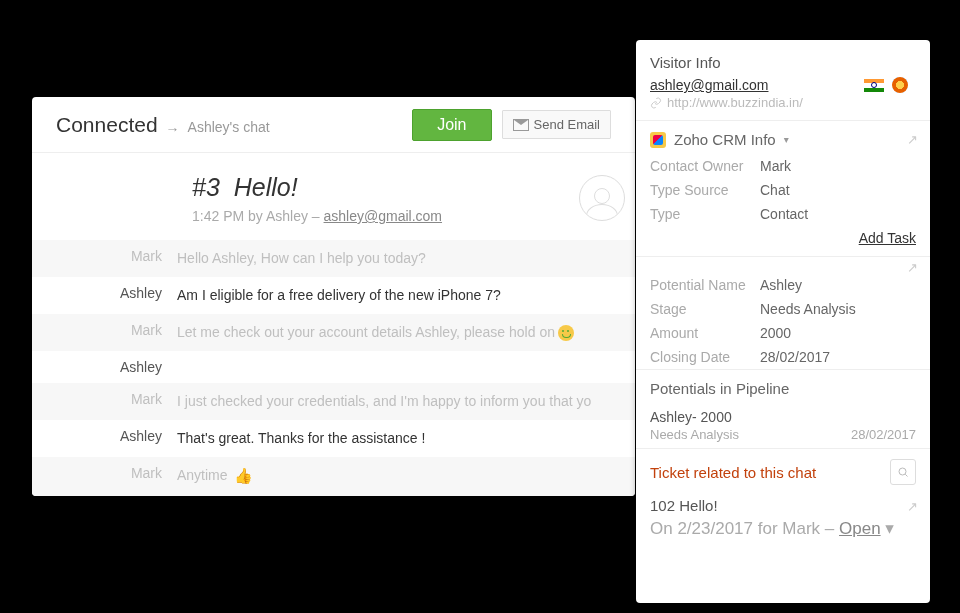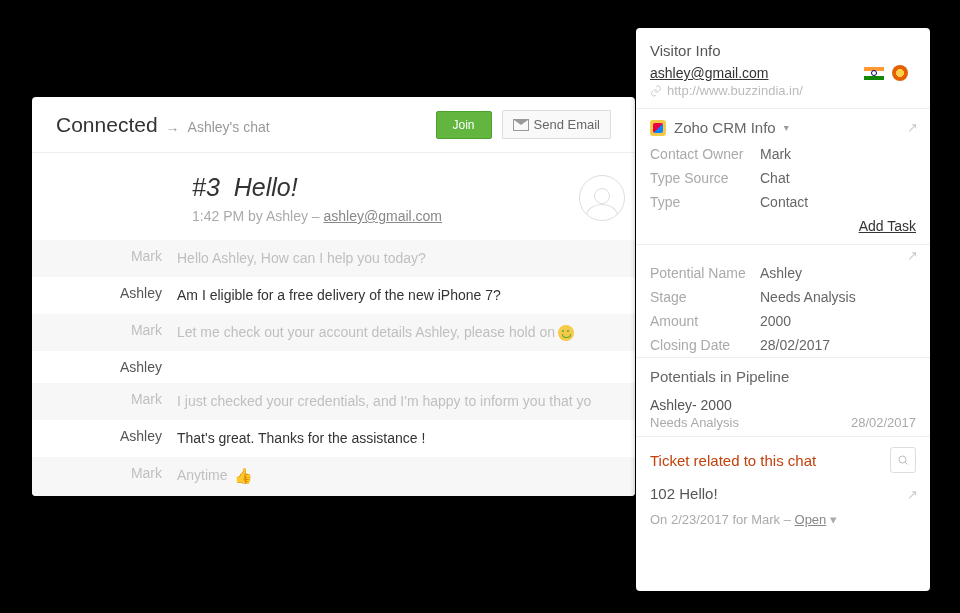--- a/index.html
+++ b/index.html
@@ -4,21 +4,21 @@
 <style>
   html,body{margin:0;padding:0;background:#000;font-family:-apple-system,BlinkMacSystemFont,"Segoe UI",Helvetica,Arial,sans-serif;}
   .stage{position:relative;width:960px;height:613px;}
   .chat-window{position:absolute;left:32px;top:97px;width:603px;height:399px;background:#fff;border-radius:4px;overflow:hidden;box-shadow:0 2px 6px rgba(0,0,0,.3);}
   .chat-header{display:flex;align-items:center;justify-content:space-between;height:55px;padding:0 24px;border-bottom:1px solid #eee;}
   .chat-title-wrap{display:flex;align-items:baseline;gap:8px;}
   .chat-title{font-size:21px;color:#333;font-weight:400;}
   .chat-arrow{color:#999;font-size:14px;}
   .chat-sub{color:#999;font-size:14px;}
   .chat-actions{display:flex;gap:10px;align-items:center;}
-  .btn-join{background:#62b640;color:#fff;border:1px solid #4da22e;padding:6px 16px;font-size:12px;border-radius:2px;font-weight:500;}
+  .btn-join{background:#62b640;color:#fff;border:1px solid #4da22e;padding:6px 24px;font-size:16px;border-radius:2px;font-weight:500;}
   .btn-email{background:#f9f9f9;border:1px solid #ddd;color:#666;padding:6px 10px;font-size:13px;border-radius:1px;display:flex;align-items:center;gap:5px;}
   .envelope{width:14px;height:10px;border:1px solid #999;position:relative;display:inline-block;}
   .envelope::before{content:"";position:absolute;left:0;right:0;top:0;border-left:7px solid transparent;border-right:7px solid transparent;border-top:5px solid #999;}
   .thread-head{padding:20px 0 16px 160px;position:relative;}
   .thread-title{font-size:25px;color:#333;font-weight:400;margin-bottom:6px;font-style:italic;}
   .thread-meta{font-size:14px;color:#aaa;}
   .thread-meta a{color:#888;text-decoration:underline;}
   .avatar{position:absolute;right:10px;top:22px;width:44px;height:44px;border:1px solid #ddd;border-radius:50%;overflow:hidden;}
   .avatar::after{content:"";position:absolute;left:50%;top:12px;transform:translateX(-50%);width:14px;height:14px;border:1px solid #ddd;border-radius:50%;}
   .avatar::before{content:"";position:absolute;left:50%;bottom:-8px;transform:translateX(-50%);width:30px;height:22px;border:1px solid #ddd;border-radius:50% 50% 0 0;}
@@ -29,21 +29,21 @@
   .msg.agent .text{color:#bfbfbf;}
   .msg.cust .who{color:#555;}
   .msg.cust .text{color:#333;}
   .msg .text{flex:1;line-height:1.5;white-space:nowrap;overflow:hidden;}
   .smile,.thumb{display:inline-block;vertical-align:middle;margin-left:3px;}
   .smile{width:16px;height:16px;border-radius:50%;background:#f7c948;position:relative;}
   .smile::before{content:"";position:absolute;left:4px;top:5px;width:2px;height:2px;background:#5a3;border-radius:50%;box-shadow:5px 0 0 #5a3;}
   .smile::after{content:"";position:absolute;left:4px;top:9px;width:7px;height:3px;border:1px solid #5a3;border-top:none;border-radius:0 0 7px 7px;}
   .thumb{font-size:15px;}
   
-  .panel{position:absolute;left:636px;top:28px;width:294px;height:563px;background:#fff;border-radius:4px;box-shadow:0 2px 6px rgba(0,0,0,.3);font-size:14px;}
+  .panel{position:absolute;left:636px;top:40px;width:294px;height:563px;background:#fff;border-radius:4px;box-shadow:0 2px 6px rgba(0,0,0,.3);font-size:14px;}
   .p-head{font-size:15px;color:#555;padding:14px 14px 6px;}
   .flag{width:20px;height:13px;display:inline-block;background:linear-gradient(#ff9933 33%,#fff 33%,#fff 66%,#138808 66%);position:relative;vertical-align:middle;}
   .flag::after{content:"";position:absolute;left:50%;top:50%;transform:translate(-50%,-50%);width:4px;height:4px;border:1px solid #000080;border-radius:50%;}
   .ff{display:inline-block;width:16px;height:16px;border-radius:50%;background:radial-gradient(circle at 50% 50%,#ffcf4b 35%,#e66000 36%,#e66000 70%,#0a84ff 71%);vertical-align:middle;}
   .apple{display:inline-block;font-size:15px;color:#ccc;vertical-align:middle;}
   .email-row{display:flex;justify-content:space-between;align-items:center;padding:0 14px;}
   .email-row a{color:#333;text-decoration:underline;font-size:14px;}
   .icon-row{display:flex;gap:8px;align-items:center;}
   .url{color:#bbb;font-size:13px;padding:2px 14px 10px;display:flex;align-items:center;gap:5px;}
   .link-ic{display:inline-block;width:12px;height:12px;color:#ccc;}
@@ -59,21 +59,21 @@
   .addtask{text-align:right;padding:4px 14px 10px;}
   .addtask a{color:#333;text-decoration:underline;font-size:14px;margin-left:40px;}
   .pipe-item{padding:6px 14px;}
   .pipe-item .line1{color:#555;font-size:14px;}
   .pipe-item .line2{display:flex;justify-content:space-between;color:#aaa;font-size:13px;margin-top:2px;}
   .ticket-title{display:flex;align-items:center;justify-content:space-between;padding:10px 14px 6px;border-top:1px solid #eee;}
   .ticket-title .t{color:#c2410c;font-size:15px;}
   .search-btn{width:26px;height:26px;border:1px solid #ddd;border-radius:3px;display:flex;align-items:center;justify-content:center;color:#bbb;background:#fff;}
   .ticket-item{padding:6px 14px;position:relative;}
   .ticket-item .line1{color:#555;font-size:15px;}
-  .ticket-item .line2{color:#aaa;font-size:13px;margin-top:10px;}
+  .ticket-item .line2{color:#aaa;font-size:17px;margin-top:4px;}
   .ticket-item .status{text-decoration:underline;color:#888;}
 </style>
 </head>
 <body>
 <div class="stage">
 
   <div class="chat-window">
     <div class="chat-header">
       <div class="chat-title-wrap">
         <span class="chat-title">Connected</span>

